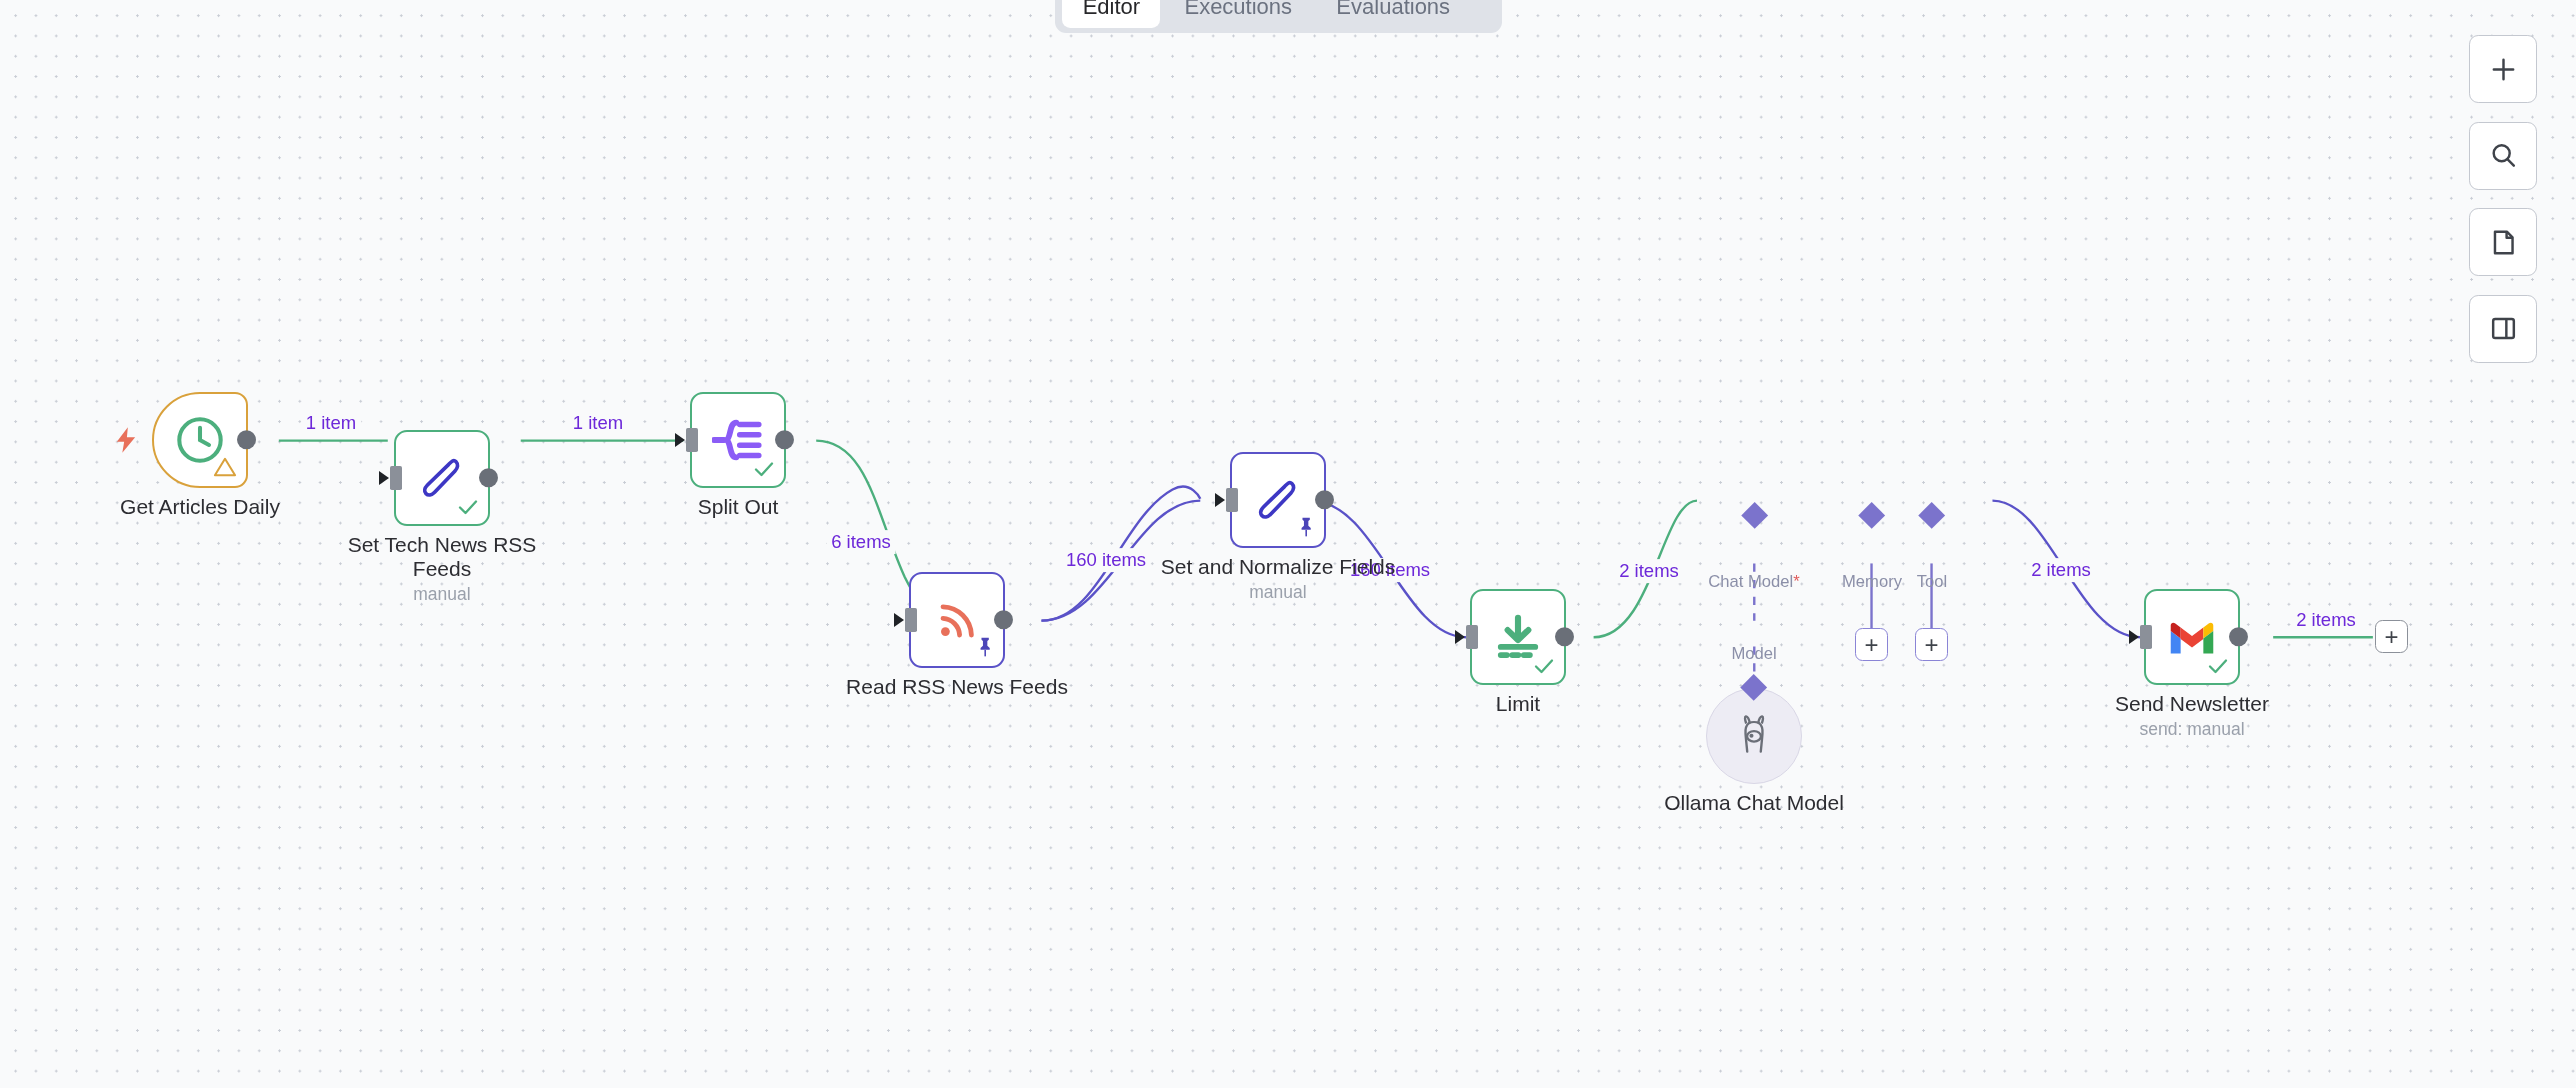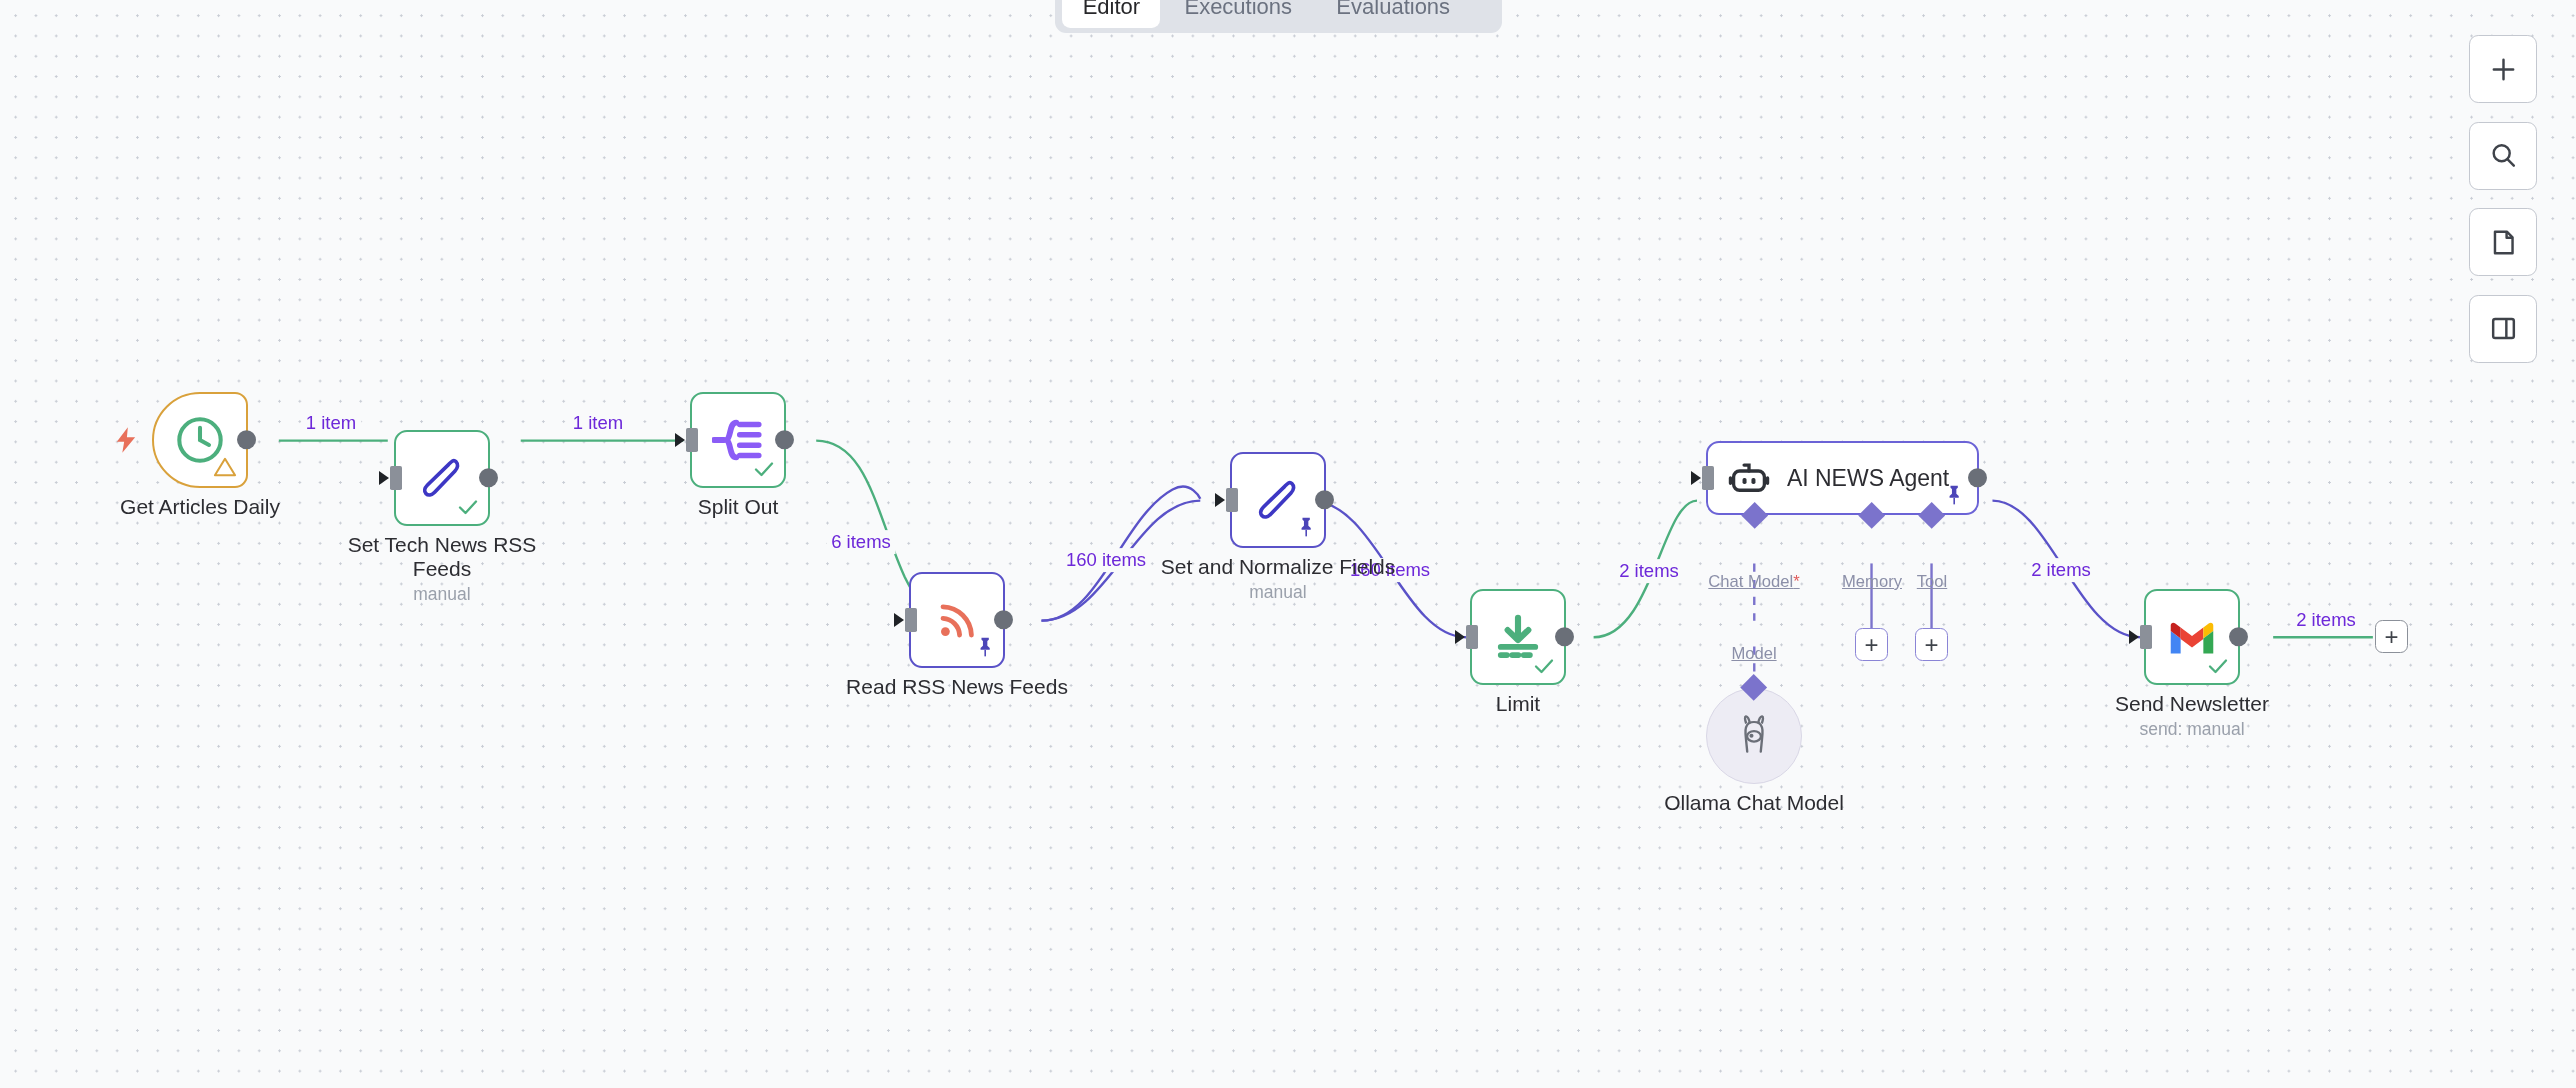--- a/index.html
+++ b/index.html
@@ -183,21 +183,20 @@
     transform: rotate(45deg);
     z-index: 23;
   }
   .port-label {
     position: absolute;
     font-size: 16.6px;
     color: #8b8fa8;
     white-space: nowrap;
     transform: translateX(-50%);
     z-index: 23;
-    text-decoration: underline;
   }
   .port-label .req { color: #e05c5c; }
 
   .lightning { position: absolute; z-index: 21; }
 </style>
 </head>
 <body>
 
 <div id="canvas">
 
@@ -349,40 +348,20 @@
       <span class="check">
         <svg width="24" height="24" viewBox="0 0 24 24">
             <path d="M4 12.5 L9.5 18 L20 6.5" fill="none" stroke="#4caf7d" stroke-width="2.3" stroke-linecap="round" stroke-linejoin="round"></path>
           </svg>
       </span>
       <span class="port-out"></span>
     </div>
     <div class="node-title">Limit</div>
   </div>
 
-  <div class="node" style="left:1706px; top:441px;">
-    <div class="node-box wide">
-      <span class="port-in"></span>
-      <svg width="42" height="42" viewBox="0 0 24 24">
-        <rect x="3.2" y="8" width="17.6" height="11" rx="3.4" fill="none" stroke="#2f3238" stroke-width="1.9"></rect>
-        <path d="M12 8 L12 4.6 L9.2 4.6" fill="none" stroke="#2f3238" stroke-width="1.9" stroke-linecap="round"></path>
-        <rect x="8.3" y="12" width="2.3" height="3.4" rx="1" fill="#2f3238"></rect>
-        <rect x="13.4" y="12" width="2.3" height="3.4" rx="1" fill="#2f3238"></rect>
-        <path d="M1.4 12 L1.4 15 M22.6 12 L22.6 15" stroke="#2f3238" stroke-width="1.9" stroke-linecap="round"></path>
-      </svg>
-      <span style="font-size:23px; color:#2d2d32;">AI NEWS Agent</span>
-      <span class="pin" style="right:13px; bottom:3.7px;">
-        <svg width="20.3" height="22" viewBox="0 0 22 24">
-            <path d="M7 2 h8 v2 l-1.6 1.4 v5.2 l2.6 2.6 v1.8 H6 v-1.8 l2.6-2.6 V5.4 L7 4 Z" fill="#4c45b8"></path>
-            <rect x="10.2" y="15.2" width="1.7" height="7" fill="#4c45b8"></rect>
-          </svg>
-      </span>
-      <span class="port-out"></span>
-    </div>
-  </div>
 
   <div class="diamond" style="left:1745px; top:506px;"></div>
   <div class="diamond" style="left:1862px; top:506px;"></div>
   <div class="diamond" style="left:1922px; top:506px;"></div>
 
   <div class="port-label" style="left:1754px; top:572px;">
     <span>Chat Model</span><span class="req">*</span>
   </div>
   <div class="port-label" style="left:1872px; top:572px;">Memory</div>
   <div class="port-label" style="left:1932px; top:572px;">Tool</div>

